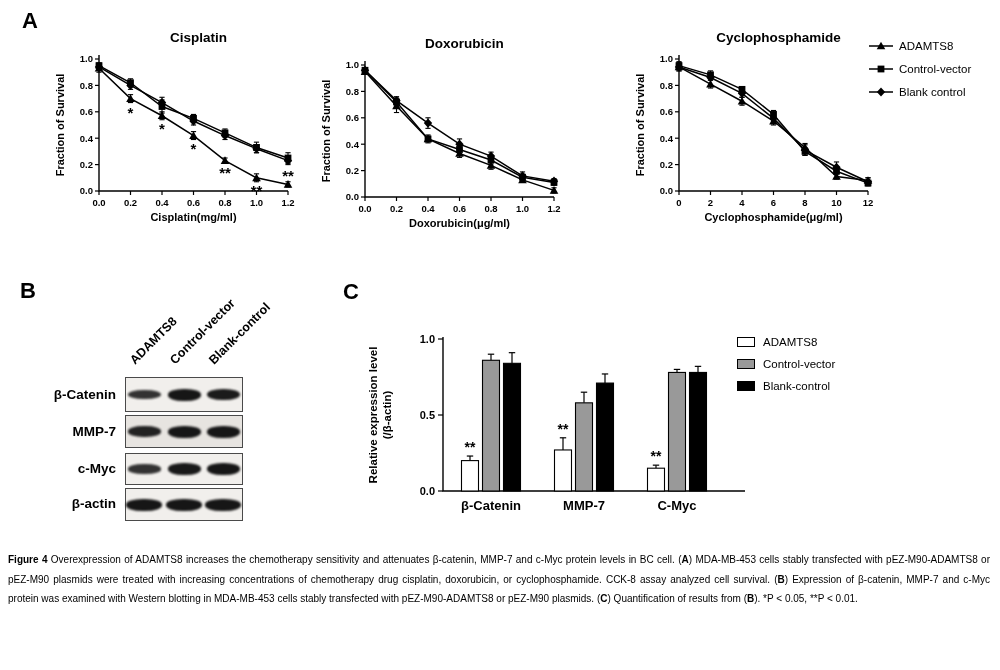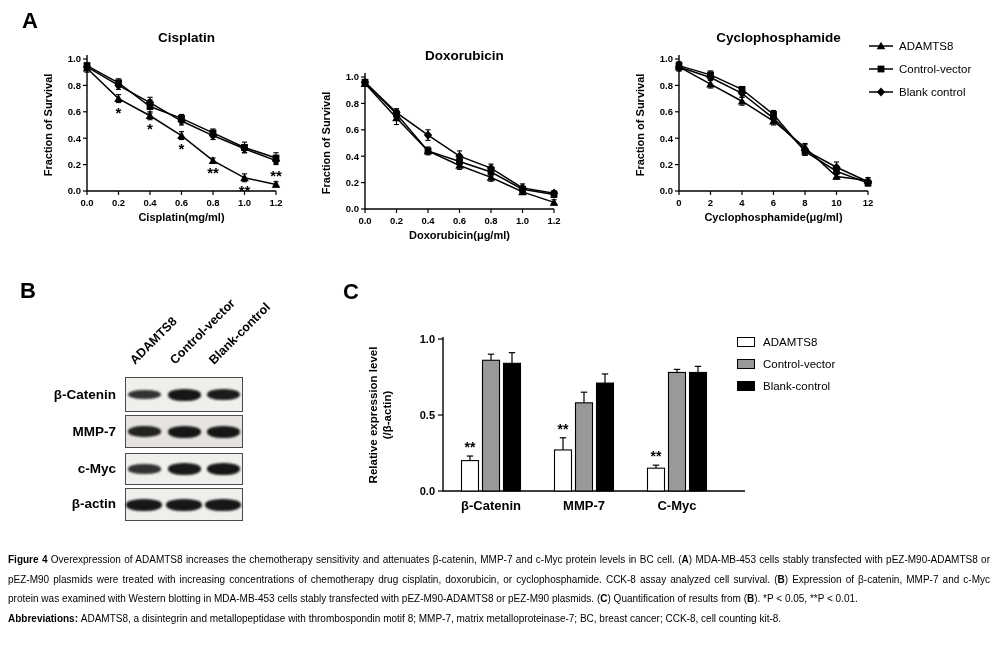--- a/index.html
+++ b/index.html
@@ -23,21 +23,21 @@
   .legendC-label{font-size:11.5px;}
 </style>
 </head>
 <body>
 
 <div id="fig">
   <div class="panel-label" style="left:22px;top:8px">A</div>
   <div class="panel-label" style="left:20px;top:278px">B</div>
   <div class="panel-label" style="left:343px;top:279px">C</div>
 
-  <div class="mount" id="chart0" style="left:40px;top:26px"><svg width="270" height="205" viewBox="0 0 270 205">
+  <div class="mount" id="chart0" style="left:52px;top:26px"><svg width="270" height="205" viewBox="0 0 270 205">
         <text x="146.5" y="16" font-size="13.5" font-weight="bold" text-anchor="middle" fill="#000">Cisplatin</text>
         <path d="M 47 29 L 47 165 L 236 165" stroke="#000" stroke-width="1.4" fill="none"></path>
         <line x1="43" y1="165" x2="47" y2="165" stroke="#000" stroke-width="1.2"></line>
         <text x="41" y="168.4" font-size="9.5" font-weight="bold" text-anchor="end" fill="#000">0.0</text>
         <line x1="43" y1="138.6" x2="47" y2="138.6" stroke="#000" stroke-width="1.2"></line>
         <text x="41" y="142" font-size="9.5" font-weight="bold" text-anchor="end" fill="#000">0.2</text>
         <line x1="43" y1="112.19999999999999" x2="47" y2="112.19999999999999" stroke="#000" stroke-width="1.2"></line>
         <text x="41" y="115.6" font-size="9.5" font-weight="bold" text-anchor="end" fill="#000">0.4</text>
         <line x1="43" y1="85.8" x2="47" y2="85.8" stroke="#000" stroke-width="1.2"></line>
         <text x="41" y="89.2" font-size="9.5" font-weight="bold" text-anchor="end" fill="#000">0.6</text>
@@ -154,21 +154,21 @@
           <polygon points="204.5,118.16 208.7,122.75999999999999 204.5,127.35999999999999 200.3,122.75999999999999" fill="#000"></polygon>
           <polygon points="236,130.04 240.2,134.64 236,139.23999999999998 231.8,134.64" fill="#000"></polygon>
         </g>
         <text x="78.5" y="92.48" font-size="15" font-weight="bold" text-anchor="middle" fill="#000">*</text>
         <text x="110" y="108.32000000000001" font-size="15" font-weight="bold" text-anchor="middle" fill="#000">*</text>
         <text x="141.5" y="128.12" font-size="15" font-weight="bold" text-anchor="middle" fill="#000">*</text>
         <text x="173" y="151.88" font-size="15" font-weight="bold" text-anchor="middle" fill="#000">**</text>
         <text x="204.5" y="169.7" font-size="15" font-weight="bold" text-anchor="middle" fill="#000">**</text>
         <text x="236" y="155.18" font-size="15" font-weight="bold" text-anchor="middle" fill="#000">**</text>
       </svg></div>
-  <div class="mount" id="chart1" style="left:318px;top:44px"><svg width="270" height="205" viewBox="0 0 270 205">
+  <div class="mount" id="chart1" style="left:318px;top:32px"><svg width="270" height="205" viewBox="0 0 270 205">
         <text x="146.5" y="16" font-size="13.5" font-weight="bold" text-anchor="middle" fill="#000">Doxorubicin</text>
         <path d="M 47 29 L 47 165 L 236 165" stroke="#000" stroke-width="1.4" fill="none"></path>
         <line x1="43" y1="165" x2="47" y2="165" stroke="#000" stroke-width="1.2"></line>
         <text x="41" y="168.4" font-size="9.5" font-weight="bold" text-anchor="end" fill="#000">0.0</text>
         <line x1="43" y1="138.6" x2="47" y2="138.6" stroke="#000" stroke-width="1.2"></line>
         <text x="41" y="142" font-size="9.5" font-weight="bold" text-anchor="end" fill="#000">0.2</text>
         <line x1="43" y1="112.19999999999999" x2="47" y2="112.19999999999999" stroke="#000" stroke-width="1.2"></line>
         <text x="41" y="115.6" font-size="9.5" font-weight="bold" text-anchor="end" fill="#000">0.4</text>
         <line x1="43" y1="85.8" x2="47" y2="85.8" stroke="#000" stroke-width="1.2"></line>
         <text x="41" y="89.2" font-size="9.5" font-weight="bold" text-anchor="end" fill="#000">0.6</text>
@@ -519,15 +519,14 @@
         <span class="legendC-label">Control-vector</span>
       </div>
       <div class="legendC-row">
         <span class="legendC-swatch" style="background: rgb(0, 0, 0);"></span>
         <span class="legendC-label">Blank-control</span>
       </div>
     </div>
 
   <div class="caption-wrap">
     <p id="caption-main"><b>Figure 4 </b><span>Overexpression of ADAMTS8 increases the chemotherapy sensitivity and attenuates β-catenin, MMP-7 and c-Myc protein levels in BC cell. (</span><b>A</b><span>) MDA-MB-453 cells stably transfected with pEZ-M90-ADAMTS8 or pEZ-M90 plasmids were treated with increasing concentrations of chemotherapy drug cisplatin, doxorubicin, or cyclophosphamide. CCK-8 assay analyzed cell survival. (</span><b>B</b><span>) Expression of β-catenin, MMP-7 and c-Myc protein was examined with Western blotting in MDA-MB-453 cells stably transfected with pEZ-M90-ADAMTS8 or pEZ-M90 plasmids. (</span><b>C</b><span>) Quantification of results from (</span><b>B</b><span>). *P &lt; 0.05, **P &lt; 0.01.</span></p>
-    <p id="caption-abbr"><b>Abbreviations: </b><span>ADAMTS8, a disintegrin and metallopeptidase with thrombospondin motif 8; MMP-7, matrix metalloproteinase-7; BC, breast cancer; CCK-8, cell counting kit-8.</span></p>
   </div>
 </div>
 
 </body></html>

